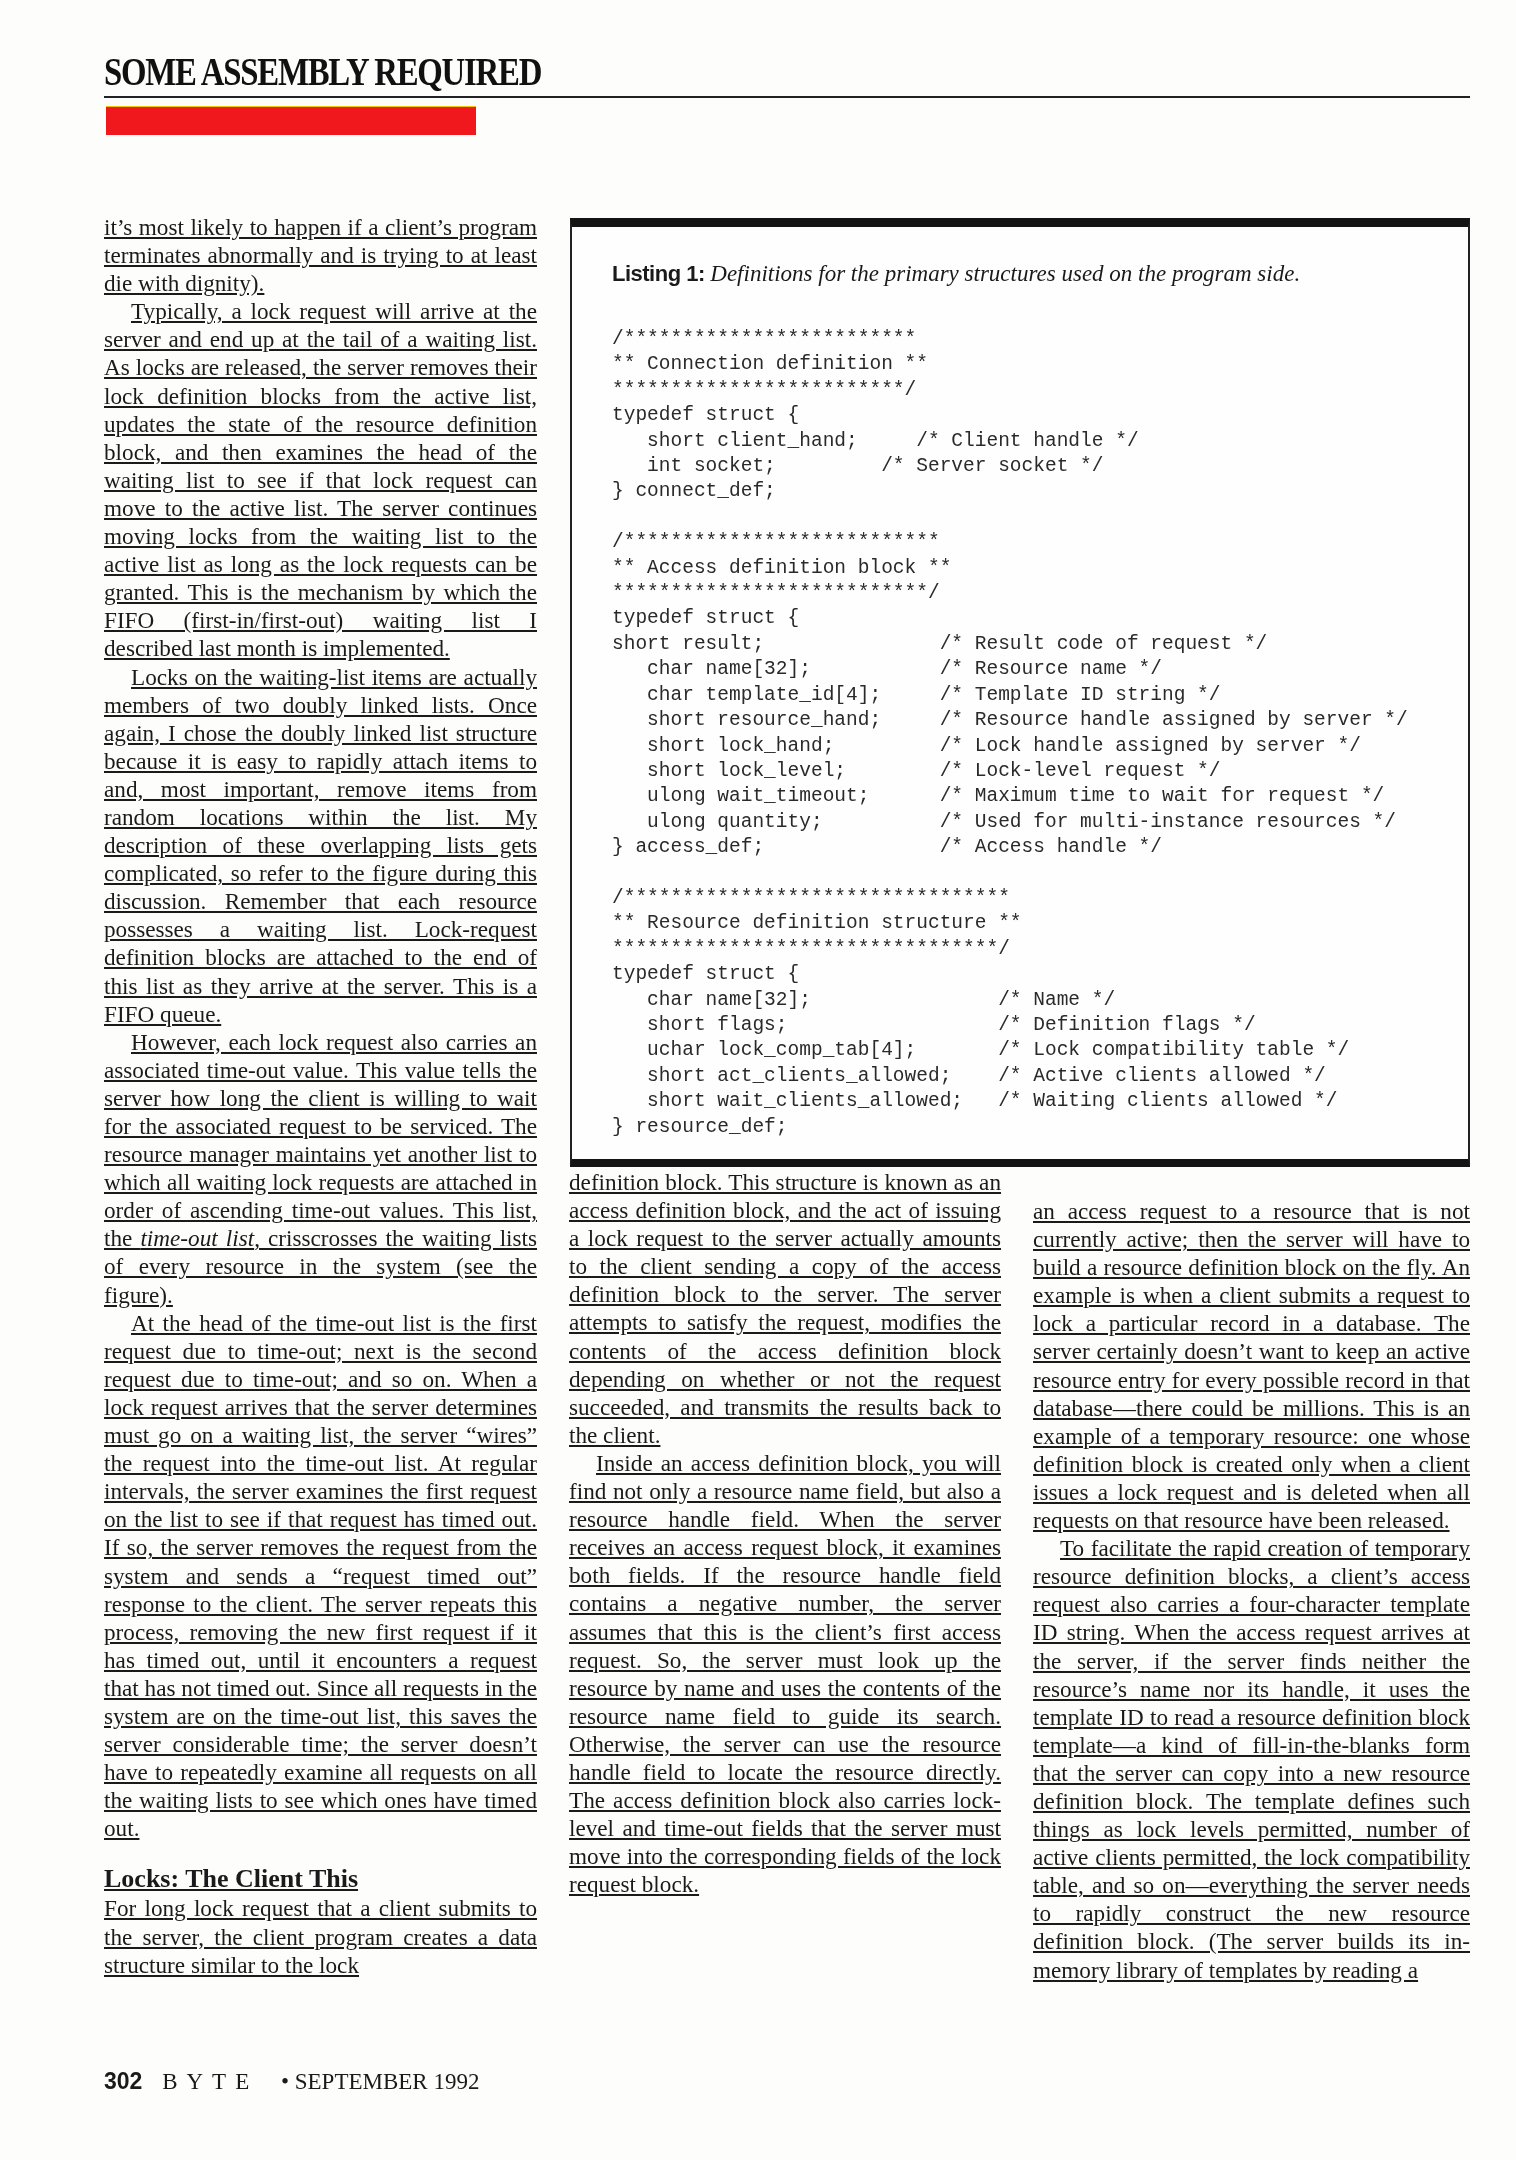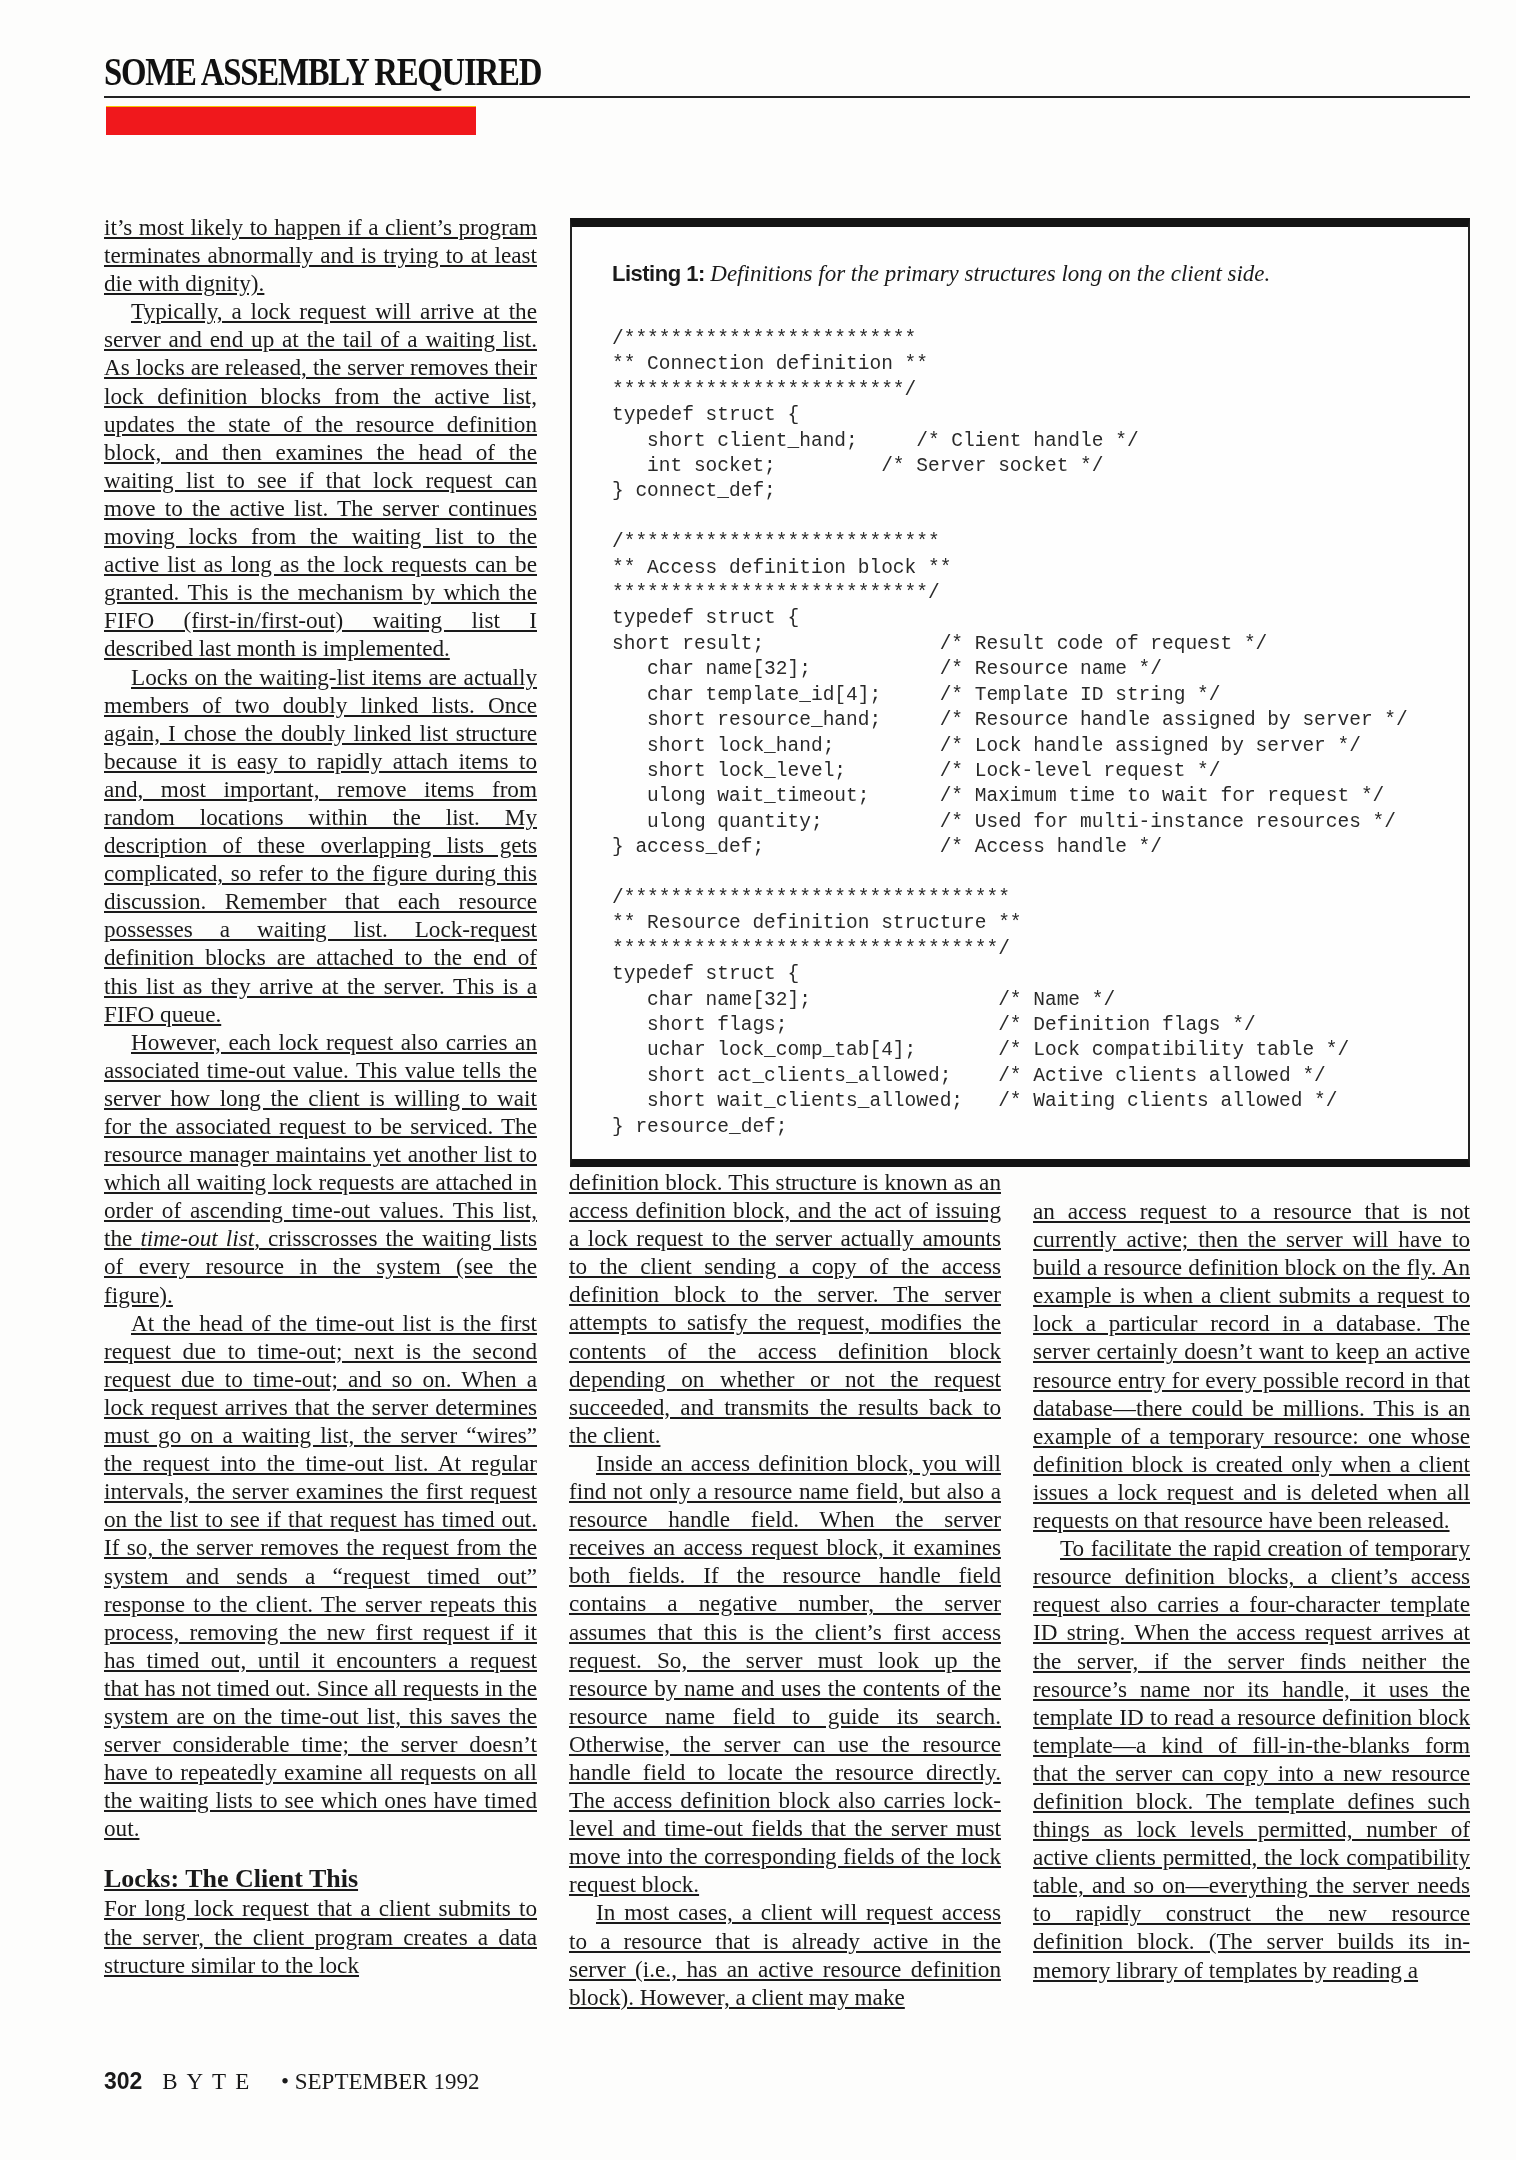--- a/index.html
+++ b/index.html
@@ -60,21 +60,21 @@
   <p class="indent">Locks on the waiting-list items are actually members of two doubly linked lists. Once again, I chose the doubly linked list structure because it is easy to rapidly attach items to and, most important, remove items from random locations within the list. My description of these overlapping lists gets complicated, so refer to the figure during this discussion. Remember that each resource possesses a waiting list. Lock-request definition blocks are attached to the end of this list as they arrive at the server. This is a FIFO queue.</p>
   <p class="indent"><span>However, each lock request also carries an associated time-out value. This value tells the server how long the client is willing to wait for the associated request to be serviced. The resource manager maintains yet another list to which all waiting lock requests are attached in order of ascending time-out values. This list, the </span><i>time-out list</i><span>, crisscrosses the waiting lists of every resource in the system (see the figure).</span></p>
   <p class="indent">At the head of the time-out list is the first request due to time-out; next is the second request due to time-out; and so on. When a lock request arrives that the server determines must go on a waiting list, the server “wires” the request into the time-out list. At regular intervals, the server examines the first request on the list to see if that request has timed out. If so, the server removes the request from the system and sends a “request timed out” response to the client. The server repeats this process, removing the new first request if it has timed out, until it encounters a request that has not timed out. Since all requests in the system are on the time-out list, this saves the server considerable time; the server doesn’t have to repeatedly examine all requests on all the waiting lists to see which ones have timed out.</p>
   <p class="subhead">Locks: The Client This</p>
   <p>For long lock request that a client submits to the server, the client program creates a data structure similar to the lock</p>
 </div>
 
 <div class="listing">
   <div class="listing-caption">
     <span class="lbl">Listing 1:</span>
-    <span class="desc">Definitions for the primary structures long on the client side.</span>
+    <span class="desc">Definitions for the primary structures used on the program side.</span>
   </div>
   <pre class="code">/*************************
 ** Connection definition **
 *************************/
 typedef struct {
    short client_hand;     /* Client handle */
    int socket;         /* Server socket */
 } connect_def;
 
 /***************************
@@ -99,21 +99,20 @@
    short flags;                  /* Definition flags */
    uchar lock_comp_tab[4];       /* Lock compatibility table */
    short act_clients_allowed;    /* Active clients allowed */
    short wait_clients_allowed;   /* Waiting clients allowed */
 } resource_def;</pre>
 </div>
 
 <div class="col col-mid">
   <p>definition block. This structure is known as an access definition block, and the act of issuing a lock request to the server actually amounts to the client sending a copy of the access definition block to the server. The server attempts to satisfy the request, modifies the contents of the access definition block depending on whether or not the request succeeded, and transmits the results back to the client.</p>
   <p class="indent">Inside an access definition block, you will find not only a resource name field, but also a resource handle field. When the server receives an access request block, it examines both fields. If the resource handle field contains a negative number, the server assumes that this is the client’s first access request. So, the server must look up the resource by name and uses the contents of the resource name field to guide its search. Otherwise, the server can use the resource handle field to locate the resource directly. The access definition block also carries lock-level and time-out fields that the server must move into the corresponding fields of the lock request block.</p>
-  <p class="indent">In most cases, a client will request access to a resource that is already active in the server (i.e., has an active resource definition block). However, a client may make</p>
 </div>
 
 <div class="col col-right">
   <p>an access request to a resource that is not currently active; then the server will have to build a resource definition block on the fly. An example is when a client submits a request to lock a particular record in a database. The server certainly doesn’t want to keep an active resource entry for every possible record in that database—there could be millions. This is an example of a temporary resource: one whose definition block is created only when a client issues a lock request and is deleted when all requests on that resource have been released.</p>
   <p class="indent">To facilitate the rapid creation of temporary resource definition blocks, a client’s access request also carries a four-character template ID string. When the access request arrives at the server, if the server finds neither the resource’s name nor its handle, it uses the template ID to read a resource definition block template—a kind of fill-in-the-blanks form that the server can copy into a new resource definition block. The template defines such things as lock levels permitted, number of active clients permitted, the lock compatibility table, and so on—everything the server needs to rapidly construct the new resource definition block. (The server builds its in-memory library of templates by reading a</p>
 </div>
 
 <div class="footer">
   <span class="pg">302</span>
   <span class="mag">BYTE</span>

